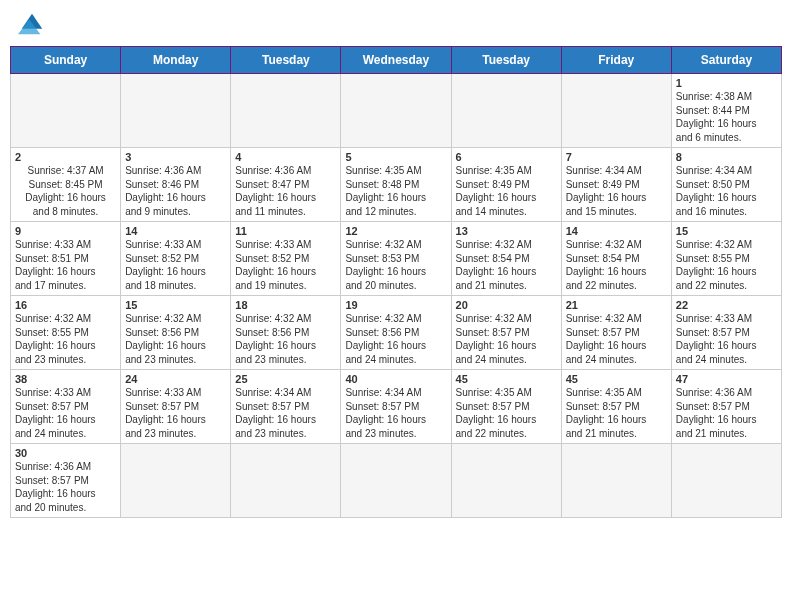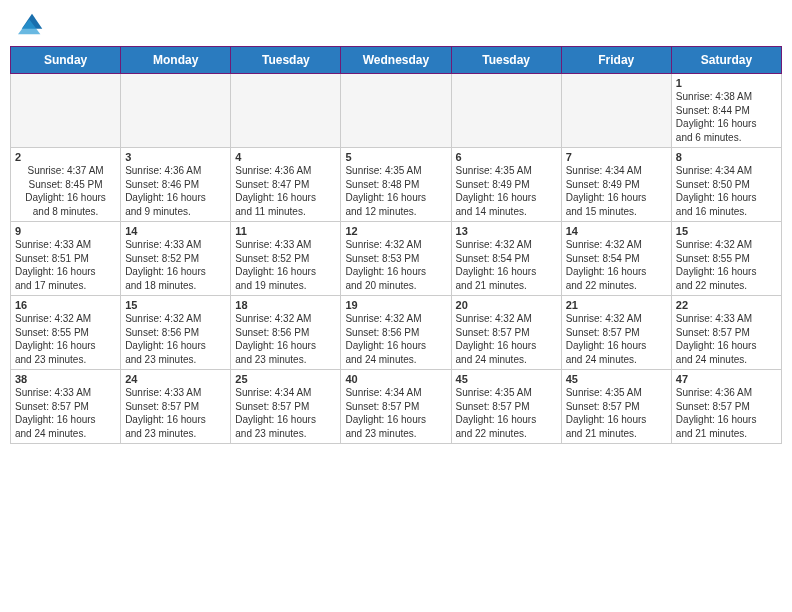--- a/index.html
+++ b/index.html
@@ -336,14 +336,29 @@
 and 21 minutes.</div>
         </td>
         <td>
           <span class="day-number">47</span>
           <div class="day-info" style="white-space: pre-line;">Sunrise: 4:36 AM
 Sunset: 8:57 PM
 Daylight: 16 hours
 and 21 minutes.</div>
         </td>
       </tr>
+      <tr>
+        <td class="last-row">
+          <span class="day-number">30</span>
+          <div class="day-info" style="white-space: pre-line;">Sunrise: 4:36 AM
+Sunset: 8:57 PM
+Daylight: 16 hours
+and 20 minutes.</div>
+        </td>
+        <td class="empty last-row"></td>
+        <td class="empty last-row"></td>
+        <td class="empty last-row"></td>
+        <td class="empty last-row"></td>
+        <td class="empty last-row"></td>
+        <td class="empty last-row"></td>
+      </tr>
     </tbody>
 </table>
 
 </body></html>

